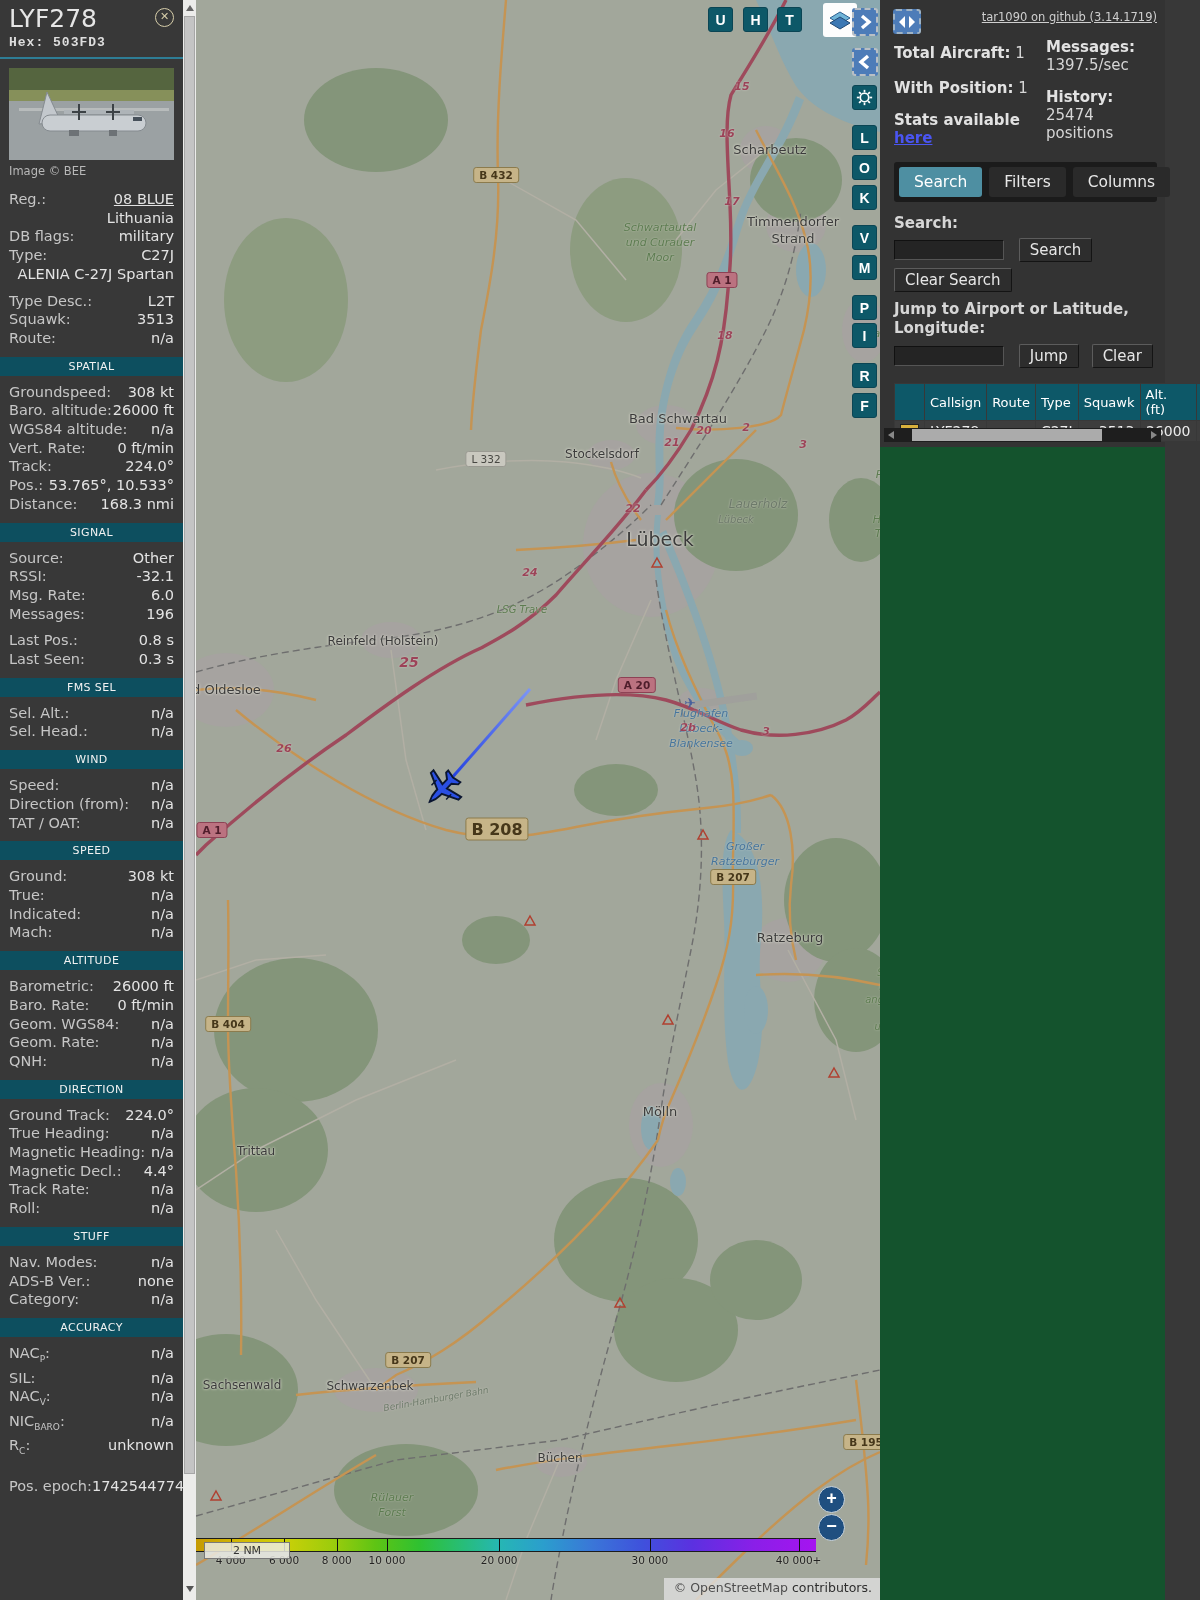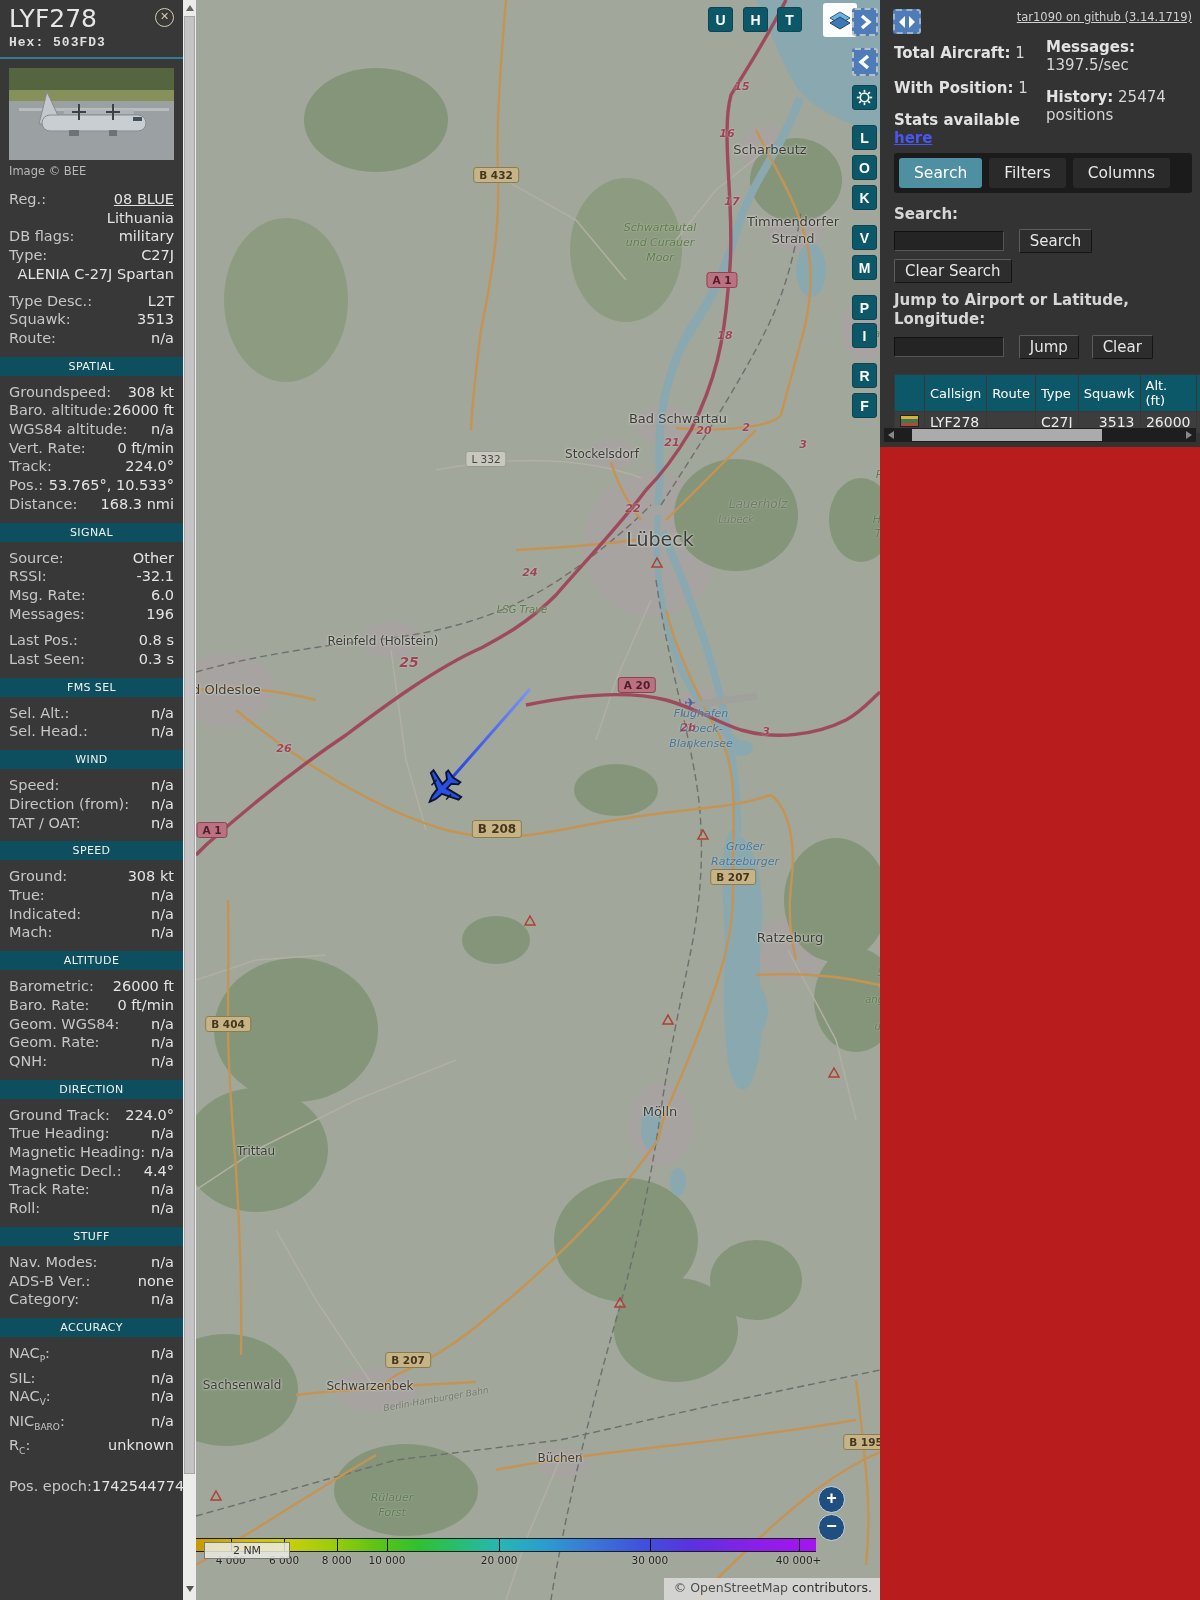--- a/index.html
+++ b/index.html
@@ -62,21 +62,21 @@
     text-shadow:0 0 2px #cfcfc3;white-space:nowrap;}
   .zoombtn{position:absolute;left:622px;width:27px;height:27px;border-radius:50%;background:#1f4f80;
     border:1.5px solid #cdd6dc;color:#fff;font:bold 18px "Liberation Sans",sans-serif;line-height:23px;
     text-align:center;cursor:pointer;}
   .scalebox{position:absolute;left:8px;top:1542px;width:86px;height:17px;background:rgba(235,235,228,.85);
     border:1px solid #7a7a7a;font-size:11px;color:#333;text-align:center;line-height:15px;}
   .attrib{position:absolute;right:0;top:1578px;height:22px;background:rgba(222,222,222,.82);
     font-size:12.5px;padding:2px 8px 0 10px;white-space:nowrap;}
   .attrib .p1{color:#4e4e4e;} .attrib .p2{color:#2e2e2e;}
   
-  #right{position:absolute;left:880px;top:0;width:320px;height:1600px;background:#b91c1c;color:#d6d6d6;}
+  #right{position:absolute;left:880px;top:0;width:285px;height:1600px;background:#14532d;color:#d6d6d6;}
   .right-top{position:relative;background:#333333;height:447px;padding:6px 6px 0 14px;font-size:15px;}
   .ver-link{position:absolute;top:10px;right:8px;font-size:11.5px;color:#cfcfcf;text-decoration:underline;cursor:pointer;}
   .toggle-btn{position:absolute;top:9px;left:13px;width:28px;height:25px;background:#4d7cb8;border:2px dashed #9fb3c5;
     border-radius:3px;display:flex;align-items:center;justify-content:center;cursor:pointer;}
   .stats{display:flex;margin-top:38px;}
   .stats .c1{width:152px;} .stats .c2{flex:1;}
   .b{font-weight:bold;color:#e2e2e2;}
   .stat-item{margin-bottom:14px;line-height:18px;}
   .here-link{color:#4a55f2;text-decoration:underline;font-weight:bold;cursor:pointer;}
   .tabs{margin-top:6px;margin-right:2px;background:#1b1b1b;padding:5px;display:flex;gap:7px;border-radius:3px;}
@@ -536,21 +536,21 @@
 Ratzeburger
 See</div>
       <div class="wlabel" style="left: 505px; top: 729px; font-size: 11px;">Flughafen
 Lübeck-
 Blankensee</div>
       <div class="badge b" style="left: 300px; top: 175px; font-size: 10.5px;">B 432</div>
       <div class="badge a" style="left: 526px; top: 280px; font-size: 10.5px;">A 1</div>
       <div class="badge l" style="left: 290px; top: 459px; font-size: 10.5px;">L 332</div>
       <div class="badge a" style="left: 441px; top: 685px; font-size: 10.5px;">A 20</div>
       <div class="badge a" style="left: 16px; top: 830px; font-size: 10.5px;">A 1</div>
-      <div class="badge b" style="left: 301px; top: 829px; font-size: 12px;">B 208</div>
+      <div class="badge b" style="left: 301px; top: 829px; font-size: 16px;">B 208</div>
       <div class="badge b" style="left: 537px; top: 877px; font-size: 10.5px;">B 207</div>
       <div class="badge b" style="left: 32px; top: 1024px; font-size: 10.5px;">B 404</div>
       <div class="badge b" style="left: 212px; top: 1360px; font-size: 10.5px;">B 207</div>
       <div class="badge b" style="left: 670px; top: 1442px; font-size: 10.5px;">B 195</div>
       <div class="exit" style="left: 546px; top: 86px; font-size: 11px;">15</div>
       <div class="exit" style="left: 531px; top: 133px; font-size: 11px;">16</div>
       <div class="exit" style="left: 536px; top: 201px; font-size: 11px;">17</div>
       <div class="exit" style="left: 529px; top: 335px; font-size: 11px;">18</div>
       <div class="exit" style="left: 550px; top: 427px; font-size: 11px;">2</div>
       <div class="exit" style="left: 607px; top: 444px; font-size: 11px;">3</div>

